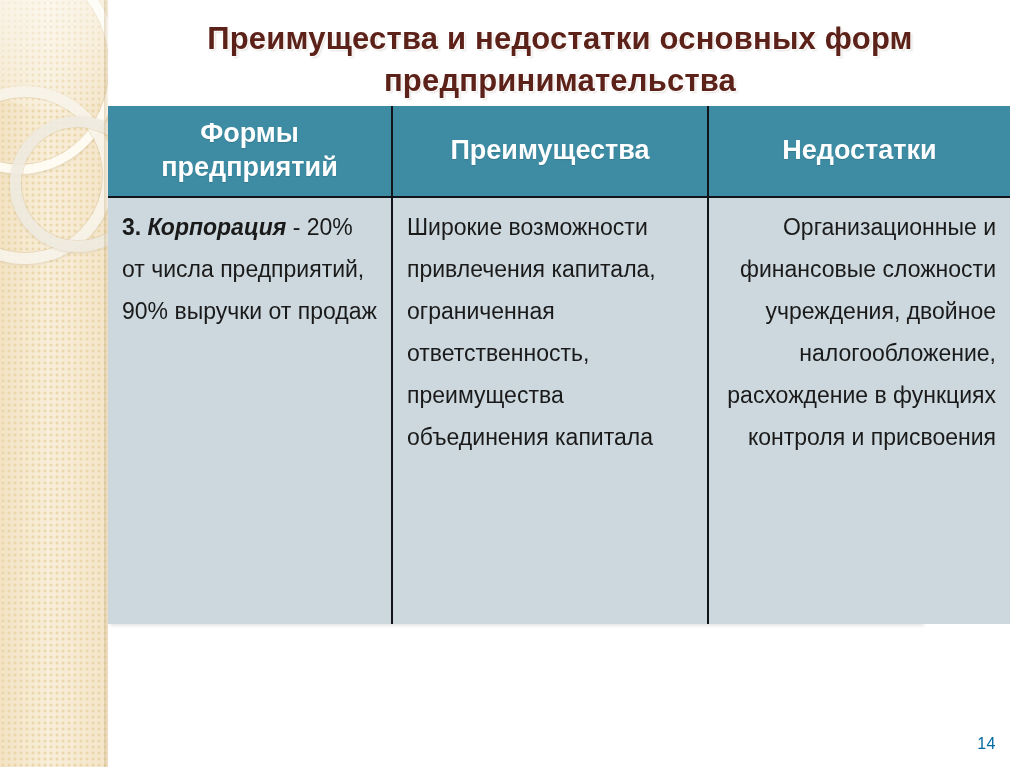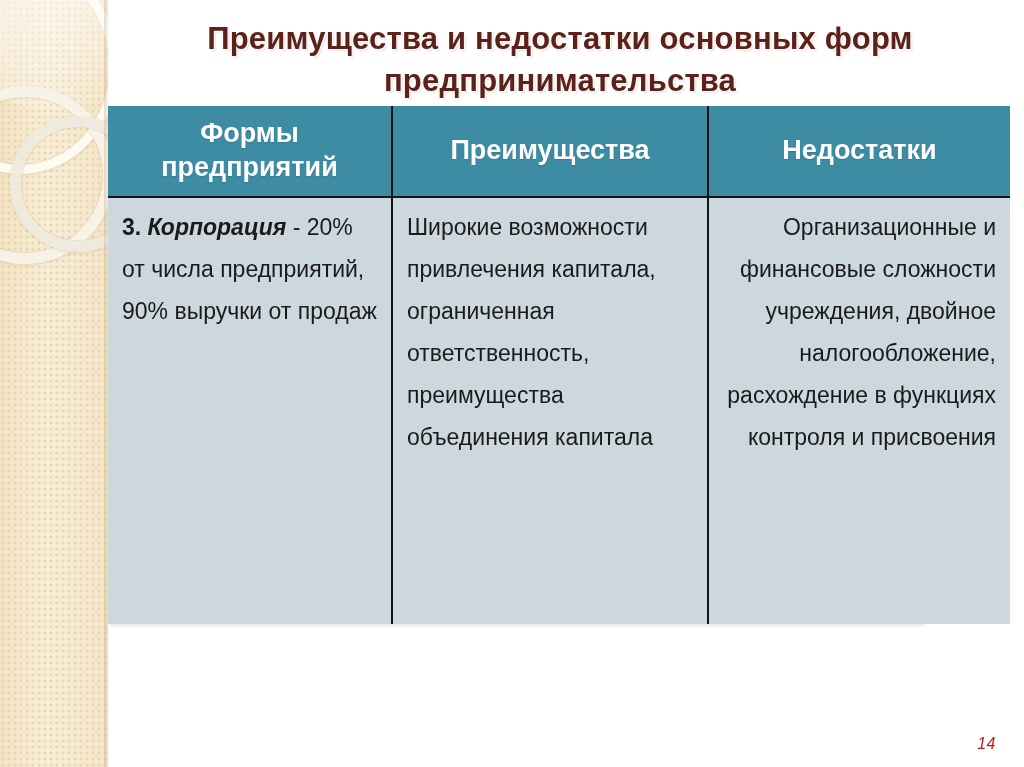--- a/index.html
+++ b/index.html
@@ -167,25 +167,24 @@
   .term {
     font-weight: bold;
     font-style: italic;
   }
 
   
   .page-number {
     position: absolute;
     right: 28px;
     bottom: 14px;
-    color: #b91c1c;
+    color: #0369a1;
     font-family: "Liberation Sans", "DejaVu Sans", sans-serif;
     font-size: 16px;
     letter-spacing: 0.5px;
-    font-style: italic;
   }
 </style>
 </head>
 <body>
 
 <div class="slide">
 
   <div class="deco-band">
     <div class="ring ring-top"></div>
     <div class="ring-sheen"></div>

